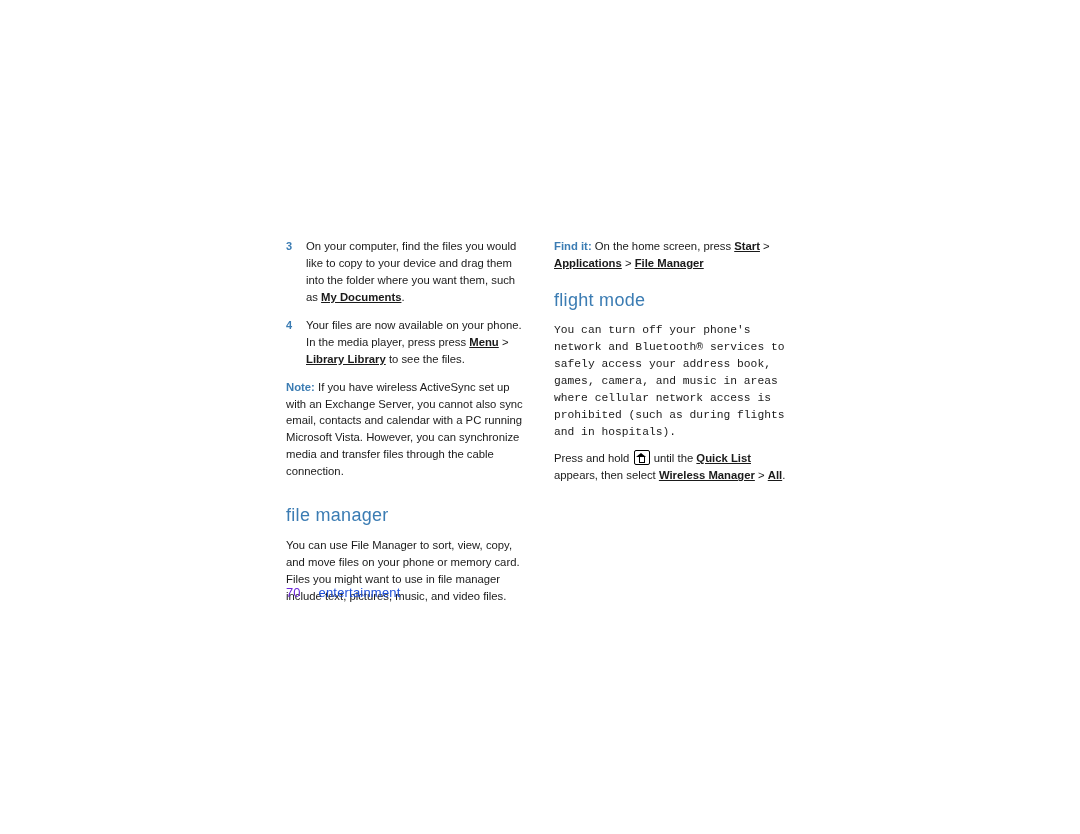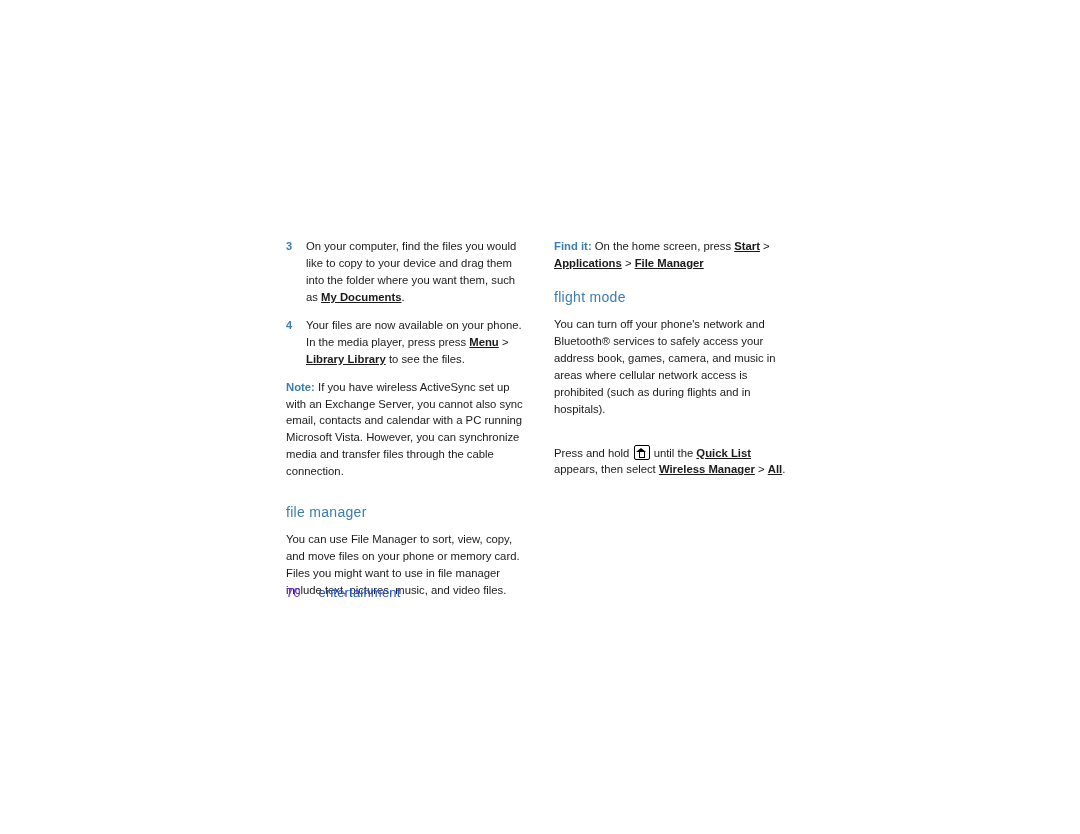--- a/index.html
+++ b/index.html
@@ -36,21 +36,21 @@
     top: 0;
     font-weight: bold;
     color: #3b7cb3;
     font-size: 11px;
   }
   .bold { font-weight: bold; text-decoration: underline; }
   .blue-bold { font-weight: bold; color: #3b7cb3; }
   h2 {
     font-weight: normal;
     color: #3b7cb3;
-    font-size: 14px;
+    font-size: 18px;
     letter-spacing: 0.3px;
     margin: 22px 0 8px 0;
   }
   .col-right h2 { margin-top: 15px; }
   .home-icon {
     display: inline-block;
     vertical-align: -3px;
     width: 14px;
     height: 13px;
     border: 1px solid #000;
@@ -128,21 +128,21 @@
   </div>
 
   <div class="col col-right">
 
     <div style="margin-bottom:6px;">
       <span class="blue-bold">Find it:</span><span> On the home screen, press </span><span class="bold condensed">Start</span><span> &gt; </span><span class="bold condensed">Applications</span><span> &gt; </span><span class="bold condensed">File Manager</span>
     </div>
 
     <h2>flight mode</h2>
 
-    <div style="margin-bottom:27px;">You can turn off your phone's network and Bluetooth® services to safely access your address book, games, camera, and music in areas where cellular network access is prohibited (such as during flights and in hospitals).</div>
+    <div style="margin-bottom:10px;font-family:Liberation Mono, monospace;">You can turn off your phone's network and Bluetooth® services to safely access your address book, games, camera, and music in areas where cellular network access is prohibited (such as during flights and in hospitals).</div>
 
     <div>
       <span>Press and hold </span><span class="home-icon"></span><span> until the </span><span class="bold condensed">Quick List</span><span> appears, then select </span><span class="bold condensed">Wireless Manager</span><span> &gt; </span><span class="bold condensed">All</span><span>.</span>
     </div>
 
   </div>
 
 </div>
 
 <div class="footer">

